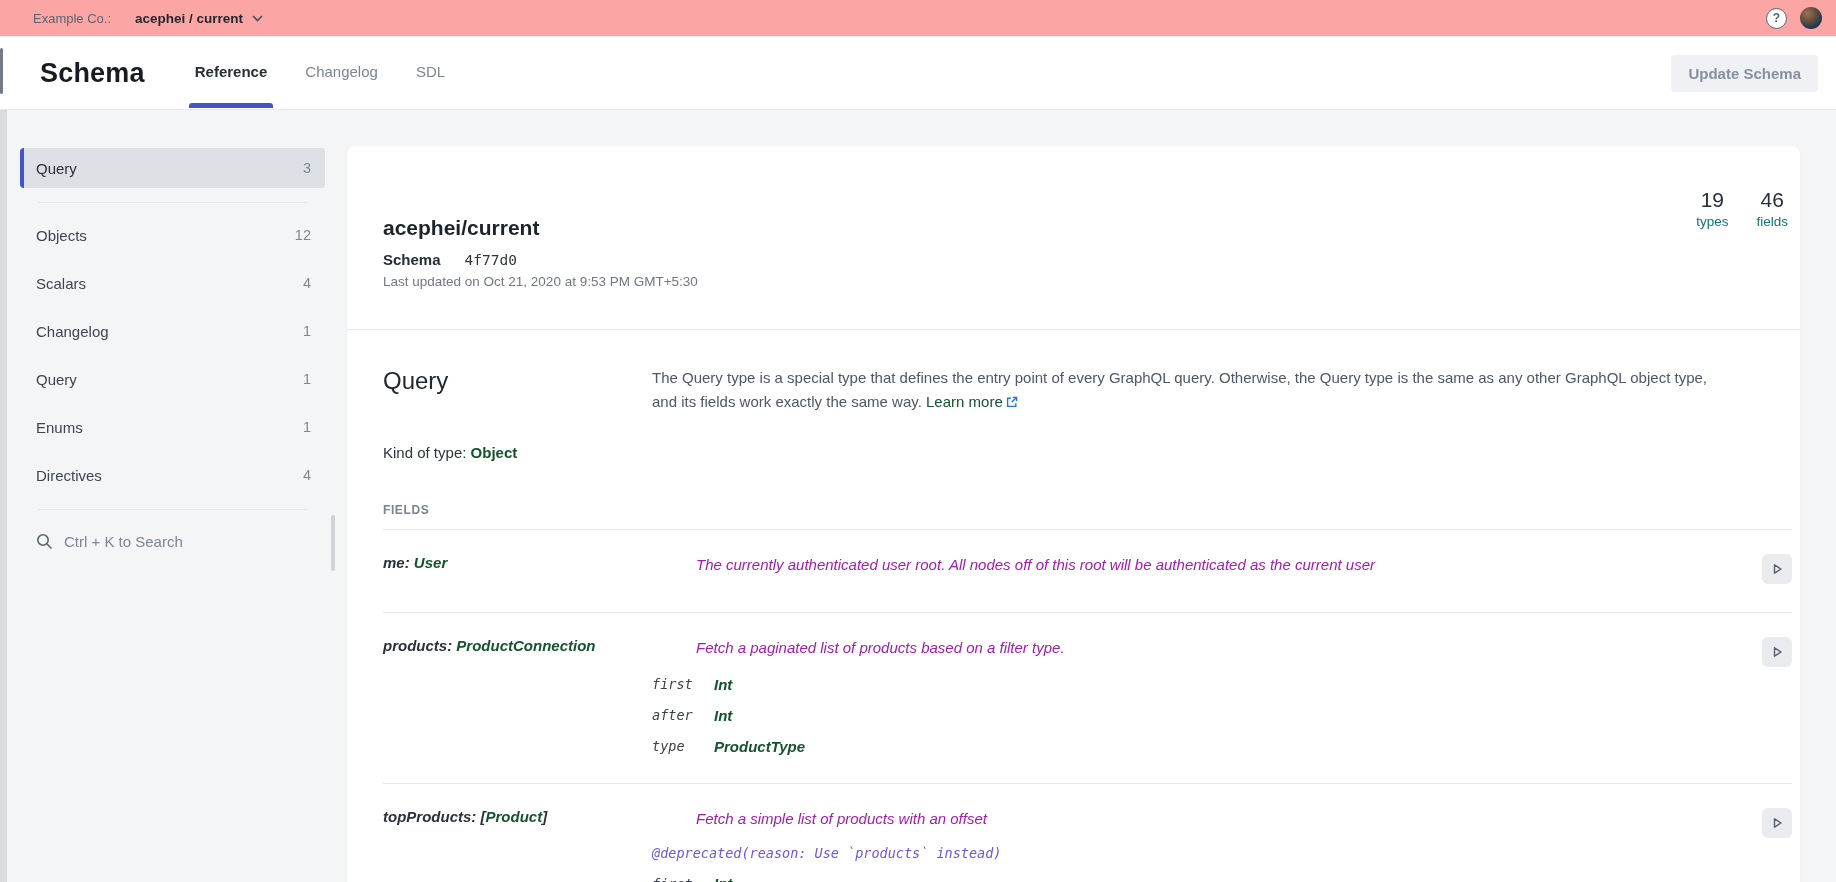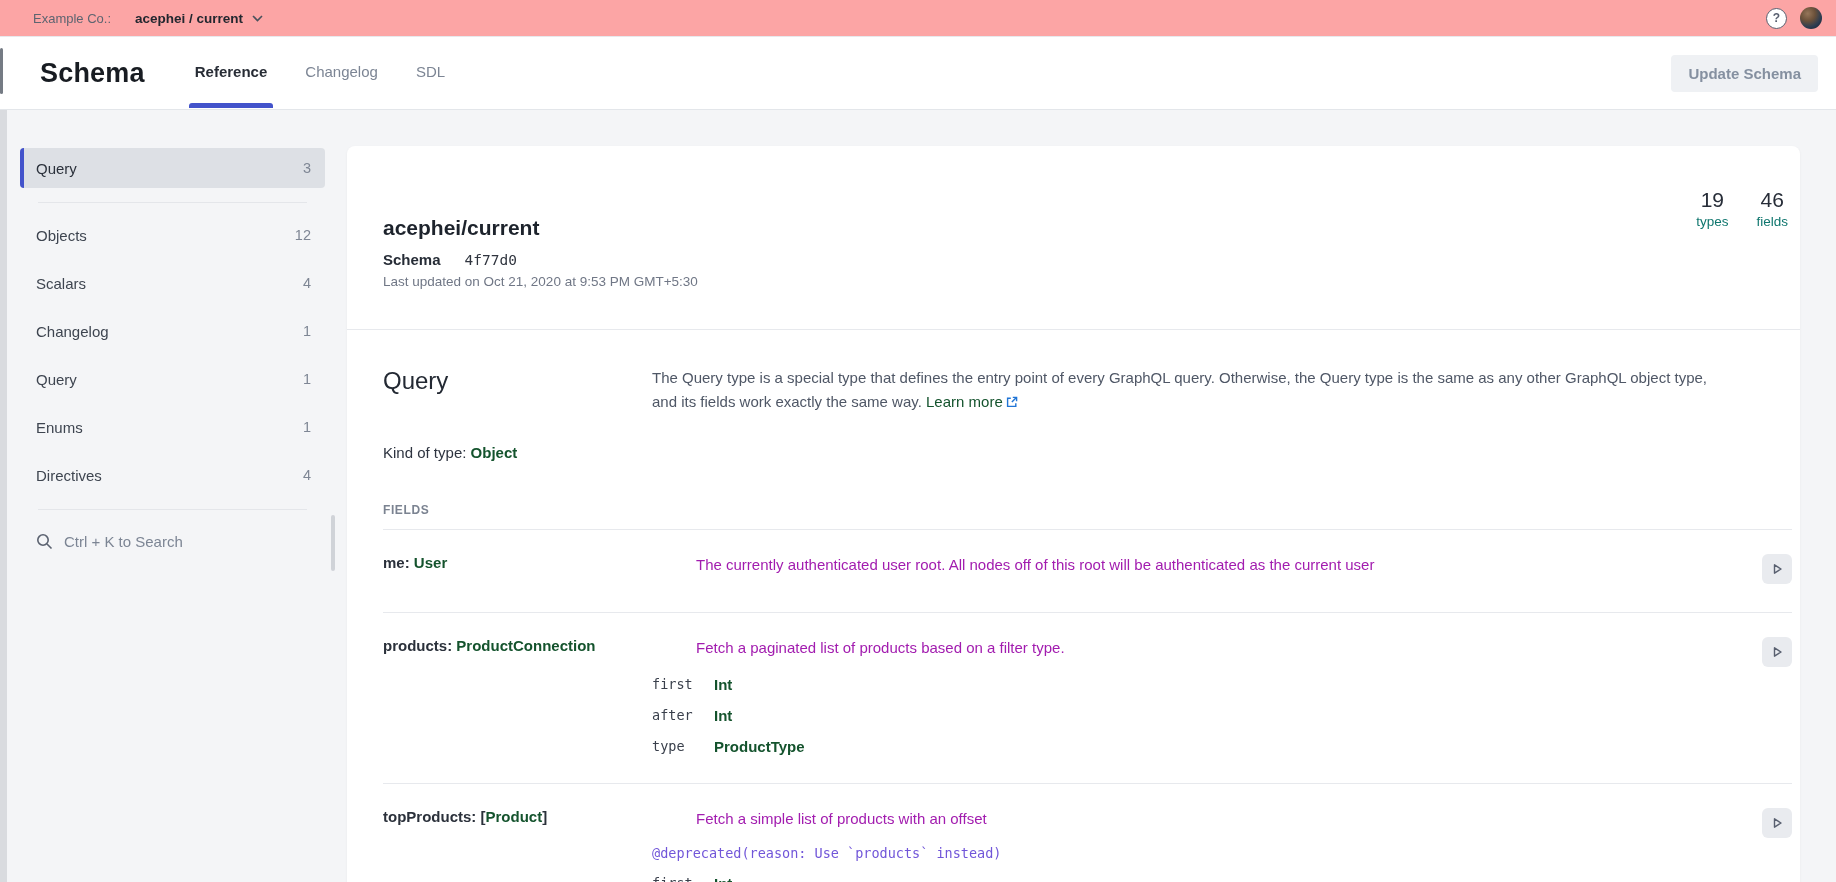--- a/index.html
+++ b/index.html
@@ -61,26 +61,26 @@
   .type-head { display: flex; }
   .type-name { font-size: 24px; font-weight: 400; color: #232933; width: 269px; flex: none; line-height: 1.25; }
   .type-desc { flex: 1; font-size: 15px; color: #4f5766; line-height: 1.6; padding-right: 60px; }
   a.link { color: #14532d; text-decoration: none; cursor: pointer; }
   a.link.bold { font-weight: 700; }
   .ext-icon { stroke: #2075d6; fill: none; stroke-width: 1.4; margin-left: 3px; vertical-align: -1px; }
   .kind { margin-top: 30px; font-size: 15px; color: #2e3440; }
   .fields-label { margin-top: 42px; font-size: 12px; font-weight: 700; color: #7b8391; letter-spacing: 0.6px; }
   .head-divider { height: 1px; background: #e7e9ed; margin-top: 12px; }
 
-  .field-row { display: flex; padding: 24px 0 28px; border-bottom: 1px solid #e7e9ed; }
+  .field-row { display: flex; padding: 24px 0 28px; border-bottom: 1px solid #e7e9ed; font-style: italic; }
   .field-name { width: 269px; flex: none; font-size: 15px; font-weight: 700; color: #2b313b; }
   .field-body { flex: 1; padding-right: 90px; }
   .fdesc { font-size: 15px; color: #a21caf; line-height: 1.5; margin-left: 44px; }
   .args { margin-top: 16px; }
-  .arg { display: flex; align-items: flex-start; margin-bottom: 14px; }
+  .arg { display: flex; align-items: center; margin-bottom: 14px; }
   .arg:last-child { margin-bottom: 0; }
   .arg-name { font-family: "DejaVu Sans Mono", monospace; font-size: 13.5px; color: #3a404c; width: 62px; flex: none; }
   .arg-type { font-size: 15px; }
   .deprecated { font-family: "DejaVu Sans Mono", monospace; font-size: 13.5px; color: #7156d9; margin-top: 15px; }
   .deprecated + .args { margin-top: 14px; }
   .play-btn { width: 30px; height: 30px; flex: none; background: #e9ebef; border: none; border-radius: 6px; display: flex; align-items: center; justify-content: center; cursor: pointer; align-self: flex-start; }
   .play-btn svg { stroke: #596070; fill: none; stroke-width: 1.4; stroke-linejoin: round; }
 </style>
 </head>
 <body>

